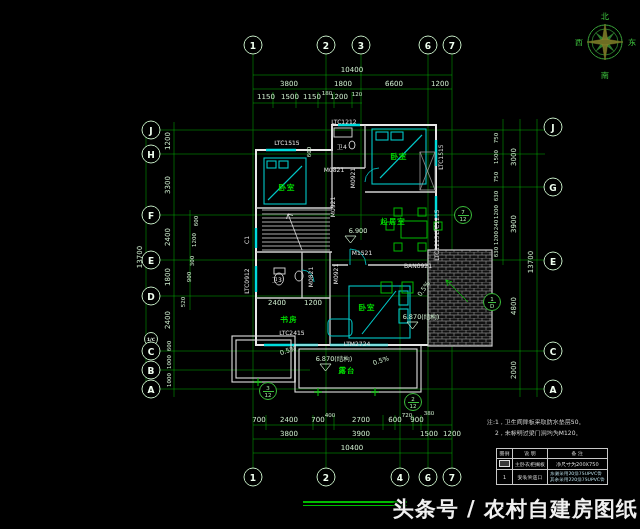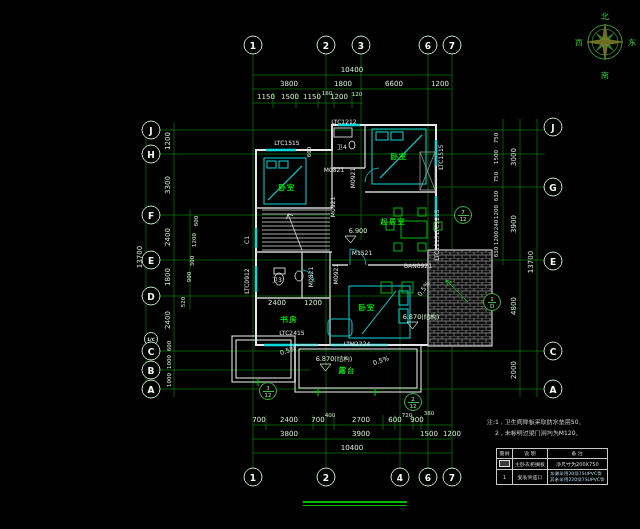--- a/index.html
+++ b/index.html
@@ -319,13 +319,14 @@
       <td>1</td>
       <td>安装管道口</td>
       <td>
         <div class="note2">东侧采用20排75UPVC管</div>
         <div class="note2">其余采用220排75UPVC管</div>
       </td>
     </tr>
   </tbody>
     </table>
 
+  <div id="watermark">头条号 / 农村自建房图纸</div>
 </div>
 
 </body></html>

